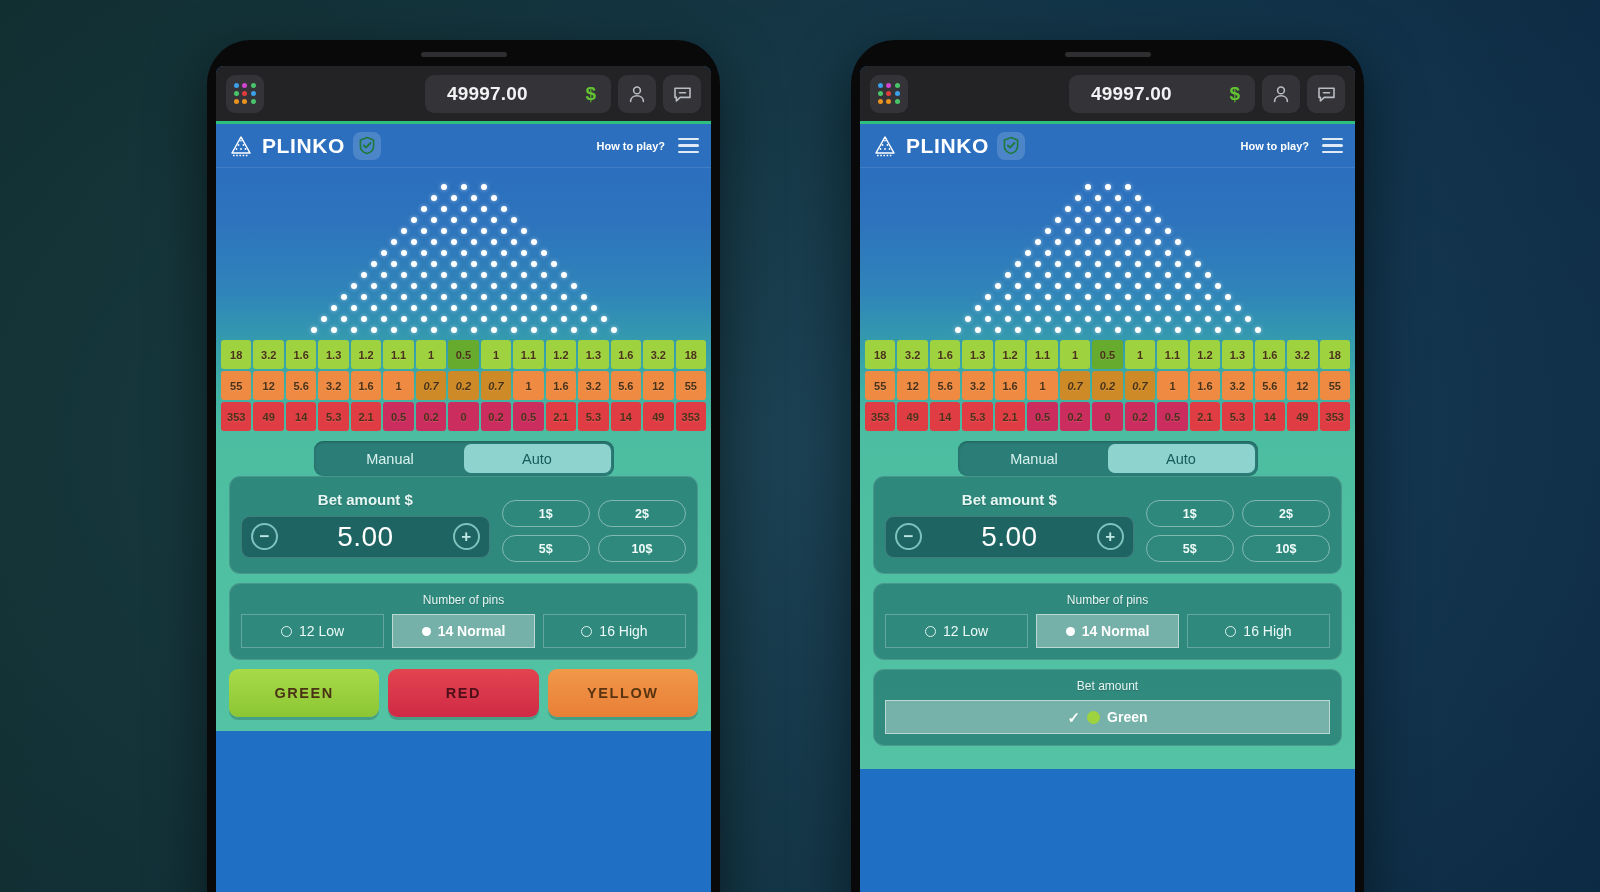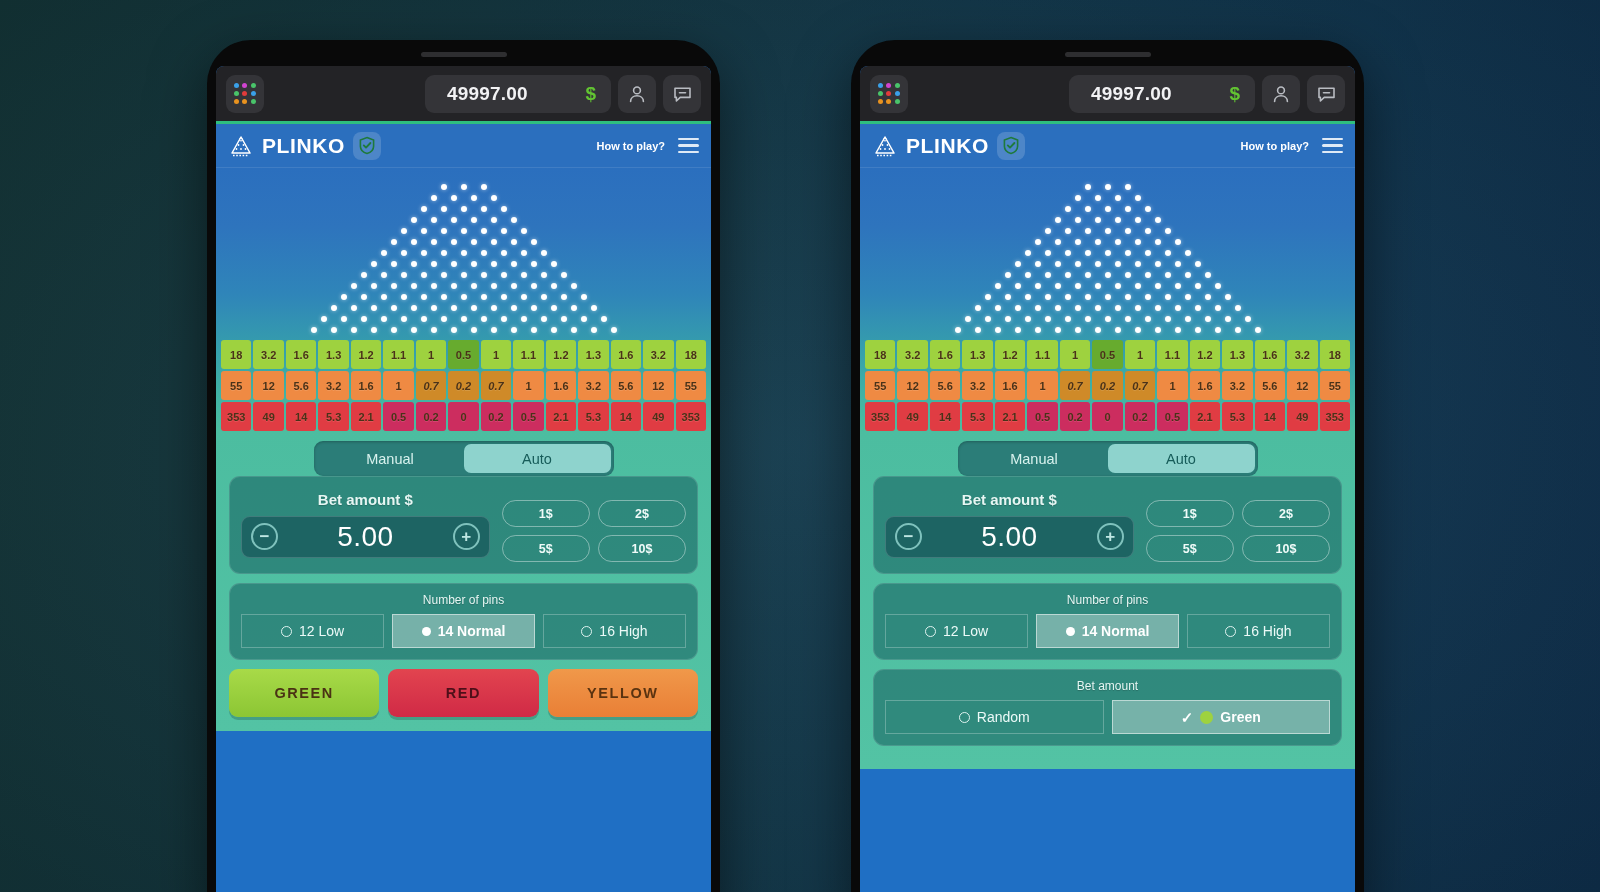--- a/index.html
+++ b/index.html
@@ -1000,24 +1000,20 @@
           <div class="radio-opt">
             <span class="dot-ring"></span>
             <span>16 High</span>
           </div>
         </div>
       </div>
 
       <div class="panel">
         <div class="panel-title">Bet amount</div>
         <div class="radio-row">
-          <div class="radio-opt">
-            <span class="dot-ring"></span>
-            <span>Random</span>
-          </div>
           <div class="radio-opt sel">
             <span class="check">✓</span>
             <span class="swatch-green"></span>
             <span>Green</span>
           </div>
         </div>
       </div>
     </div>
 
   </div>

